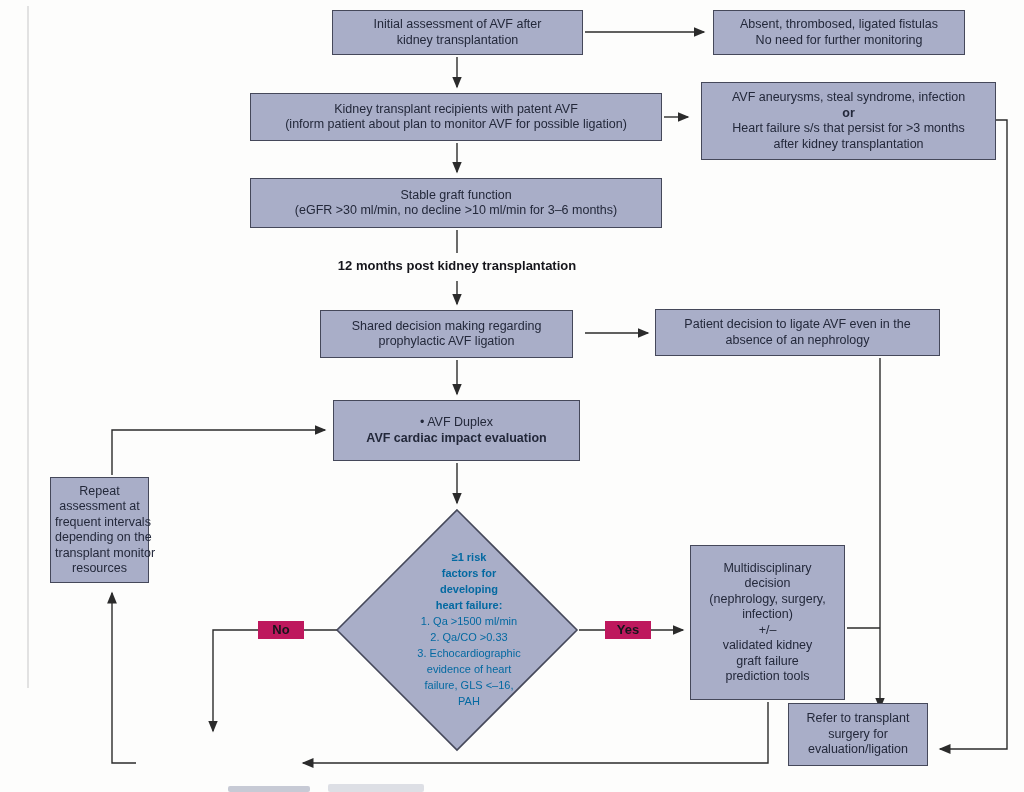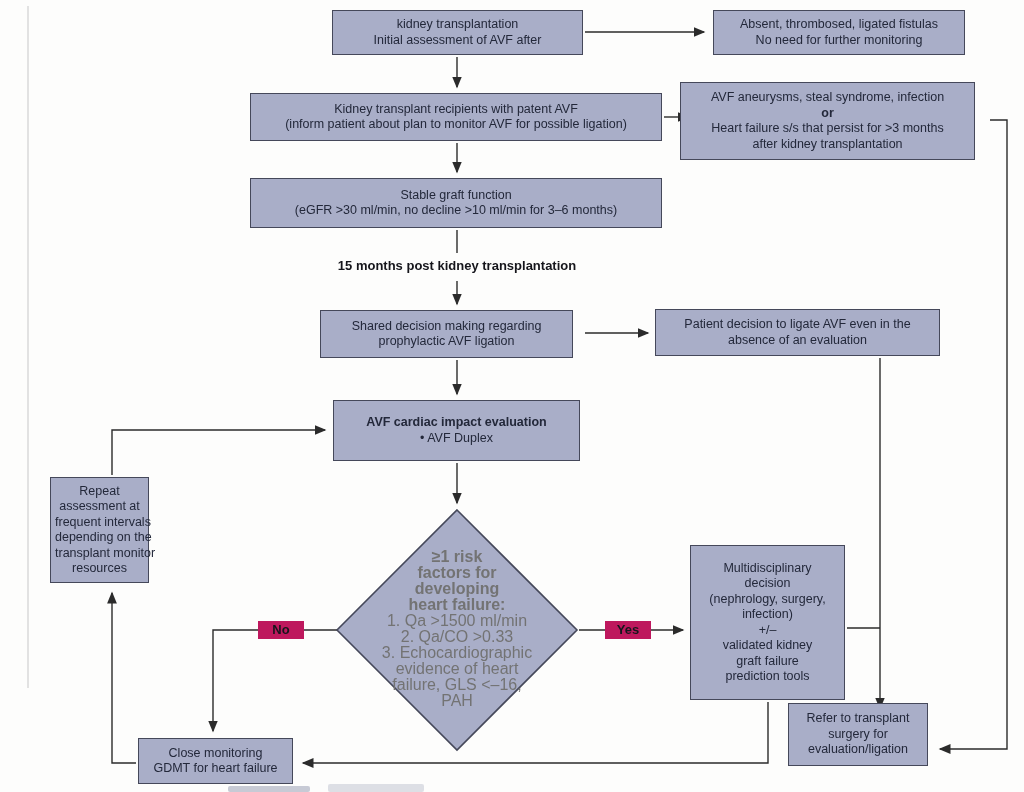--- a/index.html
+++ b/index.html
@@ -16,22 +16,22 @@
     color:#23283a;
     display:flex;flex-direction:column;justify-content:center;
     text-align:center;
     font-size:12.5px;line-height:15.5px;
     box-sizing:border-box;
     padding:2px 4px;
   }
   .ln{white-space:nowrap;}
   .b{font-weight:bold;}
   .diamond-text{
-    position:absolute;left:337px;top:549px;width:240px;
-    text-align:center;color:#737373;font-size:16px;line-height:16px;
+    position:absolute;left:349px;top:549px;width:240px;
+    text-align:center;color:#0369a1;font-size:11px;line-height:16px;
   }
   .free-label{
     position:absolute;text-align:center;color:#15151b;
     font-weight:bold;font-size:13px;line-height:18px;
   }
   .gap{background:#be185d;padding:0 3px;}
   .artifact{position:absolute;pointer-events:none;}
 </style>
 </head>
 <body>
@@ -60,61 +60,61 @@
       <line x1="880" y1="358" x2="880" y2="708" marker-end="url(#ah)"></line>
       <line x1="847" y1="628" x2="880" y2="628"></line>
       <polyline points="768,702 768,763 303,763" marker-end="url(#ah)"></polyline>
       <polyline points="136,763 112,763 112,593" marker-end="url(#ah)"></polyline>
       <polyline points="112,475 112,430 325,430" marker-end="url(#ah)"></polyline>
       <polygon points="457,510 577,630 457,750 337,630" fill="#a9aec8" stroke="#45485a" stroke-width="1.6"></polygon>
     </g>
   </svg>
 
   <div class="box" style="left:332px;top:10px;width:251px;height:45px">
+    <div class="ln">Initial assessment of AVF after</div>
     <div class="ln">kidney transplantation</div>
-    <div class="ln">Initial assessment of AVF after</div>
   </div>
 
   <div class="box" style="left:713px;top:10px;width:252px;height:45px">
     <div class="ln">Absent, thrombosed, ligated fistulas</div>
     <div class="ln">No need for further monitoring</div>
   </div>
 
   <div class="box" style="left:250px;top:93px;width:412px;height:48px">
     <div class="ln">Kidney transplant recipients with patent AVF</div>
     <div class="ln">(inform patient about plan to monitor AVF for possible ligation)</div>
   </div>
 
-  <div class="box" style="left:680px;top:82px;width:295px;height:78px">
+  <div class="box" style="left:701px;top:82px;width:295px;height:78px">
     <div class="ln">AVF aneurysms, steal syndrome, infection</div>
     <div class="ln b">or</div>
     <div class="ln">Heart failure s/s that persist for &gt;3 months</div>
     <div class="ln">after kidney transplantation</div>
   </div>
 
   <div class="box" style="left:250px;top:178px;width:412px;height:50px">
     <div class="ln">Stable graft function</div>
     <div class="ln">(eGFR &gt;30 ml/min, no decline &gt;10 ml/min for 3–6 months)</div>
   </div>
 
-  <div class="free-label" style="left:277px;top:257px;width:360px">15 months post kidney transplantation</div>
+  <div class="free-label" style="left:277px;top:257px;width:360px">12 months post kidney transplantation</div>
 
   <div class="box" style="left:320px;top:310px;width:253px;height:48px">
     <div class="ln">Shared decision making regarding</div>
     <div class="ln">prophylactic AVF ligation</div>
   </div>
 
   <div class="box" style="left:655px;top:309px;width:285px;height:47px">
     <div class="ln">Patient decision to ligate AVF even in the</div>
-    <div class="ln">absence of an evaluation</div>
+    <div class="ln">absence of an nephrology</div>
   </div>
 
   <div class="box" style="left:333px;top:400px;width:247px;height:61px">
+    <div class="ln">• AVF Duplex</div>
     <div class="ln b">AVF cardiac impact evaluation</div>
-    <div class="ln">• AVF Duplex</div>
   </div>
 
   <div class="box" style="left:50px;top:477px;width:99px;height:106px">
     <div class="ln">Repeat</div>
     <div class="ln">assessment at</div>
     <div class="ln">frequent intervals</div>
     <div class="ln">depending on the</div>
     <div class="ln">transplant monitor</div>
     <div class="ln">resources</div>
   </div>
@@ -139,24 +139,20 @@
     <div class="ln">Multidisciplinary</div>
     <div class="ln">decision</div>
     <div class="ln">(nephrology, surgery,</div>
     <div class="ln">infection)</div>
     <div class="ln">+/–</div>
     <div class="ln">validated kidney</div>
     <div class="ln">graft failure</div>
     <div class="ln">prediction tools</div>
   </div>
 
-  <div class="box" style="left:138px;top:738px;width:155px;height:46px">
-    <div class="ln">Close monitoring</div>
-    <div class="ln">GDMT for heart failure</div>
-  </div>
 
   <div class="box" style="left:788px;top:703px;width:140px;height:63px">
     <div class="ln">Refer to transplant</div>
     <div class="ln">surgery for</div>
     <div class="ln">evaluation/ligation</div>
   </div>
 
   <div class="artifact" style="left:27px;top:6px;width:2px;height:682px;background:#d4d4d4;opacity:.65"></div>
   <div class="artifact" style="left:228px;top:786px;width:82px;height:6px;background:#b9bdcb;border-radius:2px;opacity:.8"></div>
   <div class="artifact" style="left:328px;top:784px;width:96px;height:8px;background:#d9dbe2;border-radius:2px;opacity:.9"></div>

